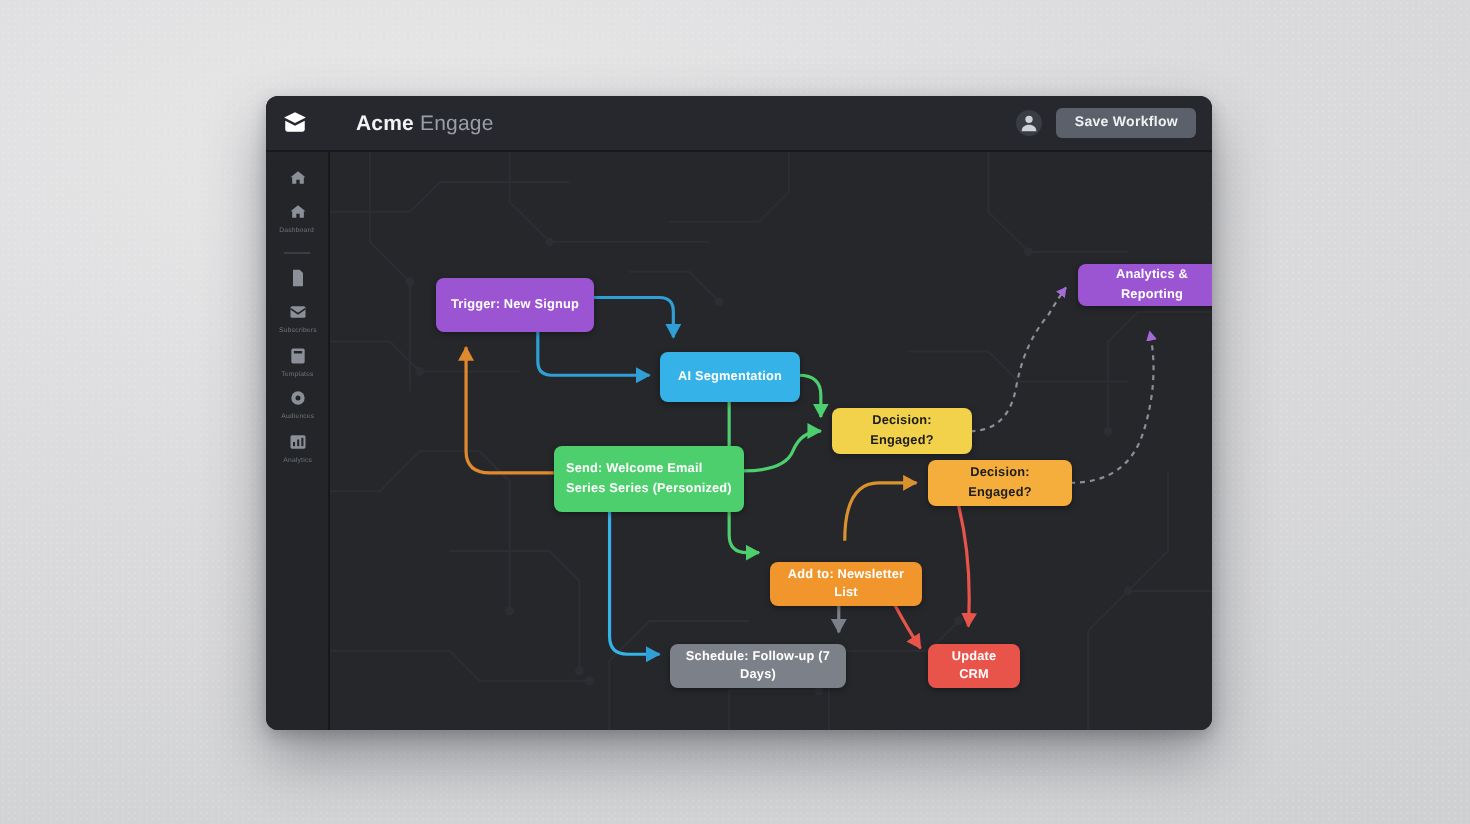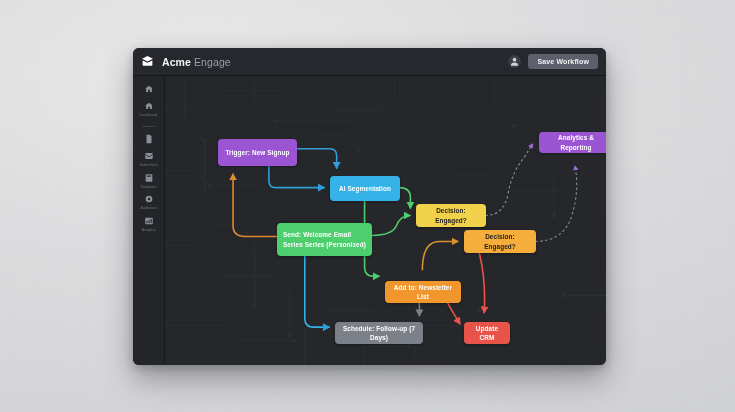--- a/index.html
+++ b/index.html
@@ -18,21 +18,21 @@
   .app{
     position:absolute;left:133px;top:48px;width:473px;height:317px;
     background:#1e2024;border-radius:6px;overflow:hidden;
     box-shadow:0 14px 30px rgba(60,62,68,.45), 0 3px 8px rgba(60,62,68,.3);
     display:flex;flex-direction:column;
   }
   
   .hdr{height:27px;flex:0 0 27px;background:#26282d;display:flex;align-items:center;
        padding:0 8px 0 7px;border-bottom:1px solid #17181b;}
   .logo{width:14px;height:14px;flex:0 0 14px;display:flex;align-items:center;justify-content:center;color:#fff;}
-  .brand{margin-left:8px;font-size:10.5px;letter-spacing:.1px;color:#f2f3f5;white-space:nowrap;}
+  .brand{margin-left:24px;font-size:10.5px;letter-spacing:.1px;color:#f2f3f5;white-space:nowrap;}
   .brand b{font-weight:bold;}
   .brand span{color:#9a9ea6;margin-left:3px;}
   .hdr-right{margin-left:auto;display:flex;align-items:center;gap:7px;}
   .avatar{width:13px;height:13px;border-radius:50%;background:#3a3d44;color:#cfd2d8;
           display:flex;align-items:center;justify-content:center;}
   .savebtn{background:#5c606a;color:#f0f1f3;font-size:7px;font-weight:bold;
            padding:4px 9px;border-radius:3px;letter-spacing:.15px;white-space:nowrap;
            border:none;font-family:inherit;}
 
   .body{flex:1;display:flex;min-height:0;}

